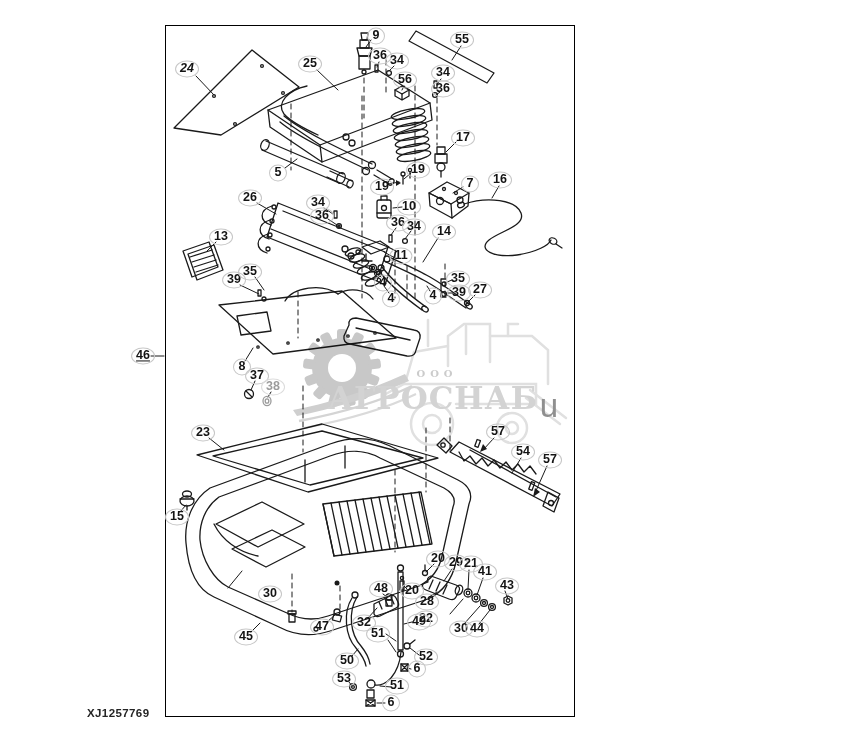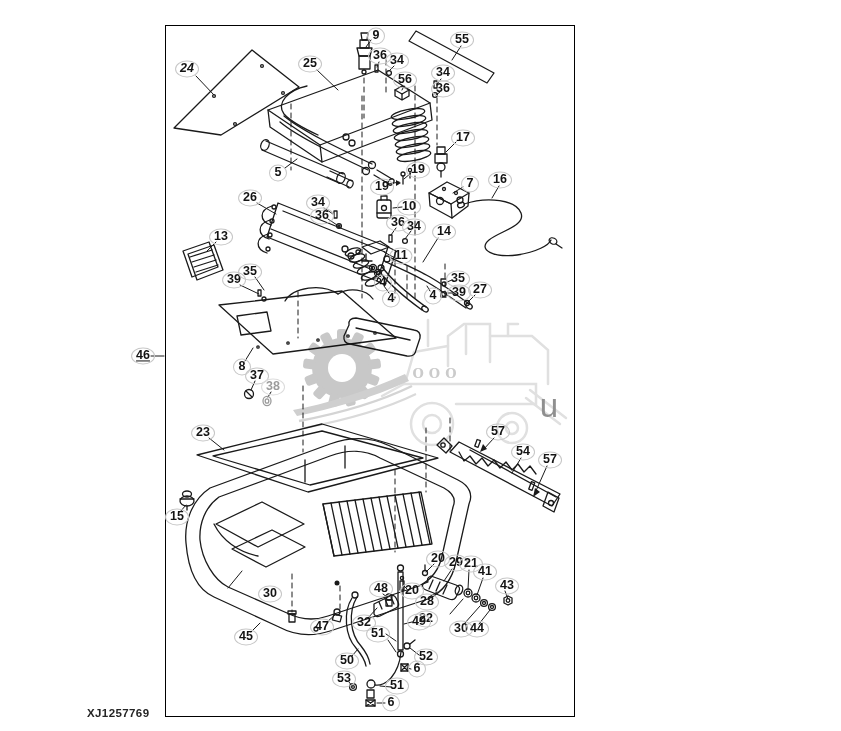--- a/index.html
+++ b/index.html
@@ -9,21 +9,21 @@
   }
   .frame{
     position:absolute;left:165px;top:25px;width:410px;height:692px;
     border:1.6px solid #000;box-sizing:border-box;background:transparent;z-index:1;
   }
   svg.art{position:absolute;left:0;top:0;z-index:2;}
   .watermark{position:absolute;left:0;top:0;width:841px;height:731px;z-index:3;
     mix-blend-mode:multiply;pointer-events:none;}
   .wm-txt{position:absolute;transform:translate(-50%,-50%);white-space:nowrap;}
   .wm-ooo{left:437px;top:373px;font-family:"DejaVu Serif",serif;font-weight:bold;
-    font-size:13px;letter-spacing:5px;color:#cbcbcb;}
+    font-size:10px;letter-spacing:5px;color:#cbcbcb;}
   .wm-name{left:433px;top:398px;font-family:"DejaVu Serif",serif;font-weight:bold;
     font-size:31px;letter-spacing:1px;color:#d3d3d3;}
   .wm-u{left:549px;top:406px;font-size:33px;color:#8f8f8f;}
   #labels{position:absolute;left:0;top:0;width:841px;height:731px;z-index:4;pointer-events:none;}
   .plbl{
     position:absolute;transform:translate(-50%,-50%);
     font-weight:bold;font-size:12.5px;line-height:1.05;color:#141414;
     border:1.2px solid #c7c7c7;border-radius:50%;padding:1px 4px;min-width:8px;
     text-align:center;background:transparent;
   }
@@ -484,20 +484,21 @@
       <rect x="337" y="329" width="10" height="12" rx="3" transform="rotate(332 342 368)"></rect>
       <circle cx="342" cy="368" r="14" fill="#ffffff"></circle>
     </g>
     <g>
       <path d="M293,410 C325,404 365,392 405,374 L409,381 C372,398 331,409 297,416 Z" fill="#cfcfcf"></path>
       <path d="M299,421 C336,414 377,403 412,386" stroke="#d4d4d4" stroke-width="2.5" fill="none"></path>
       <path d="M304,428 C341,421 381,411 416,394" stroke="#dadada" stroke-width="2" fill="none"></path>
     </g>
   </svg>
   <div class="wm-txt wm-ooo">ООО</div>
+  <div class="wm-txt wm-name">АГРОСНАБ</div>
   <div class="wm-txt wm-u">u</div>
 </div>
 
 <div id="labels">
     <span class="plbl" style="left: 187px; top: 69px; font-style: italic;">24</span>
     <span class="plbl" style="left: 310px; top: 64px;">25</span>
     <span class="plbl" style="left: 376px; top: 36px;">9</span>
     <span class="plbl" style="left: 380px; top: 56px;">36</span>
     <span class="plbl" style="left: 397px; top: 61px;">34</span>
     <span class="plbl" style="left: 462px; top: 40px;">55</span>

